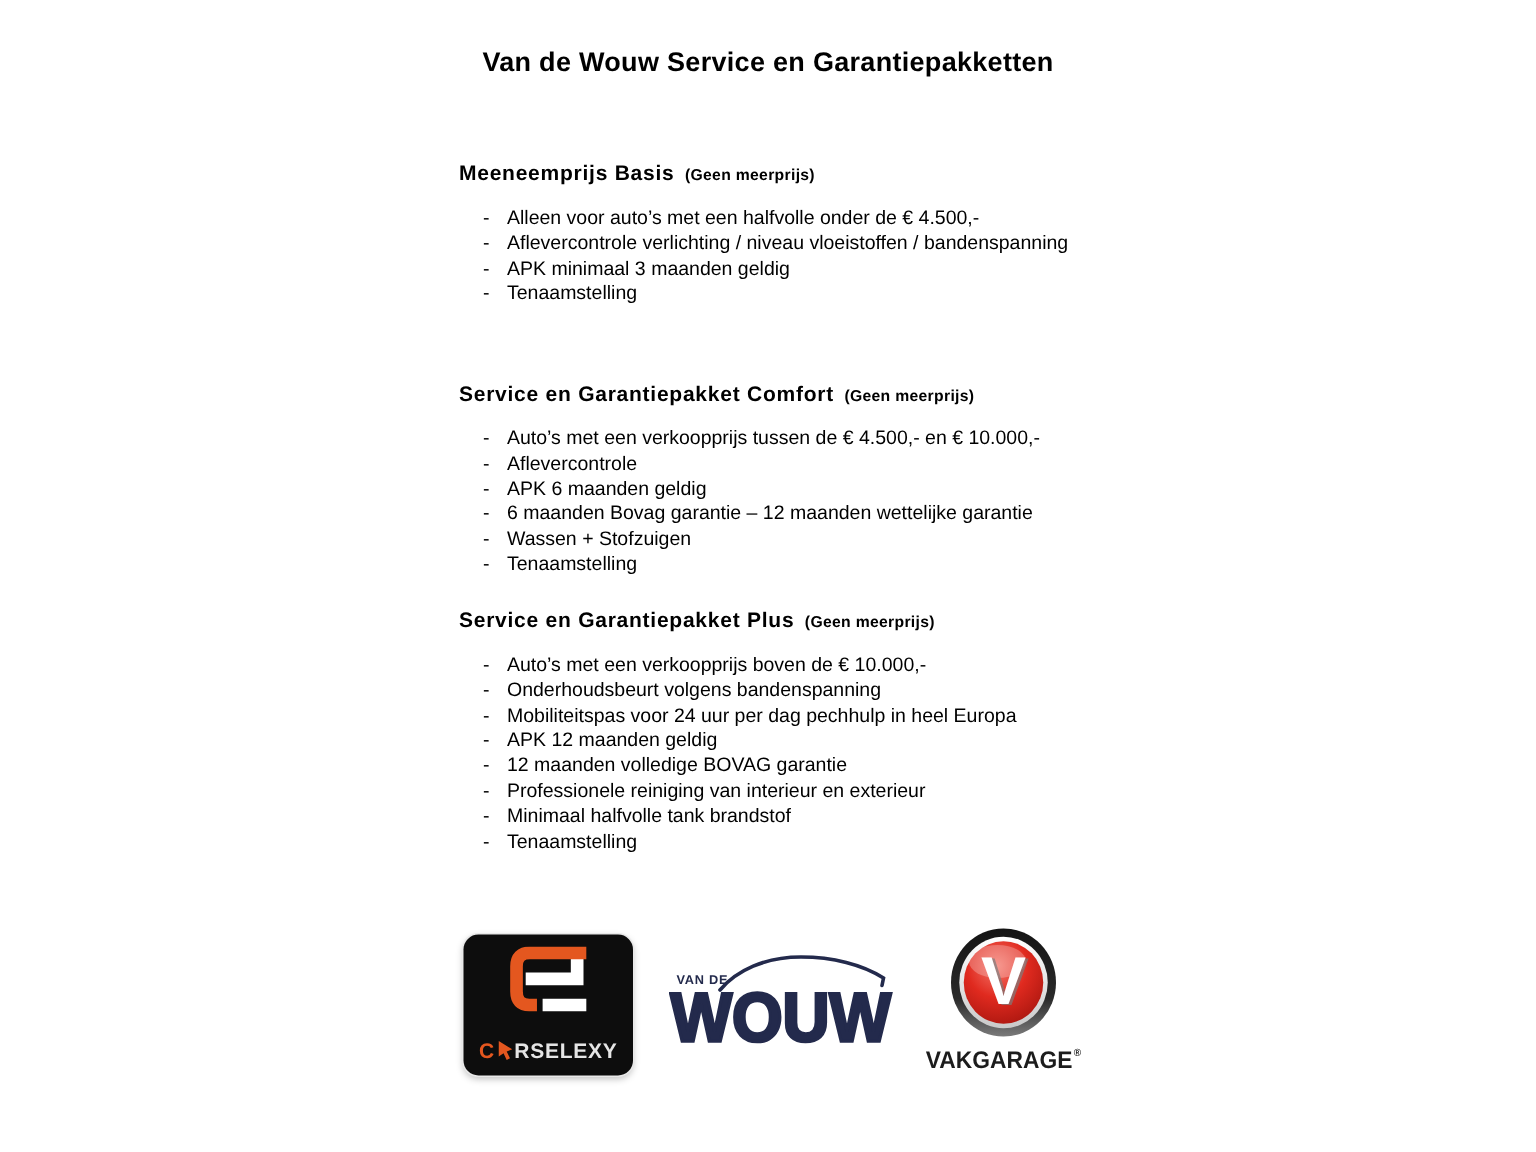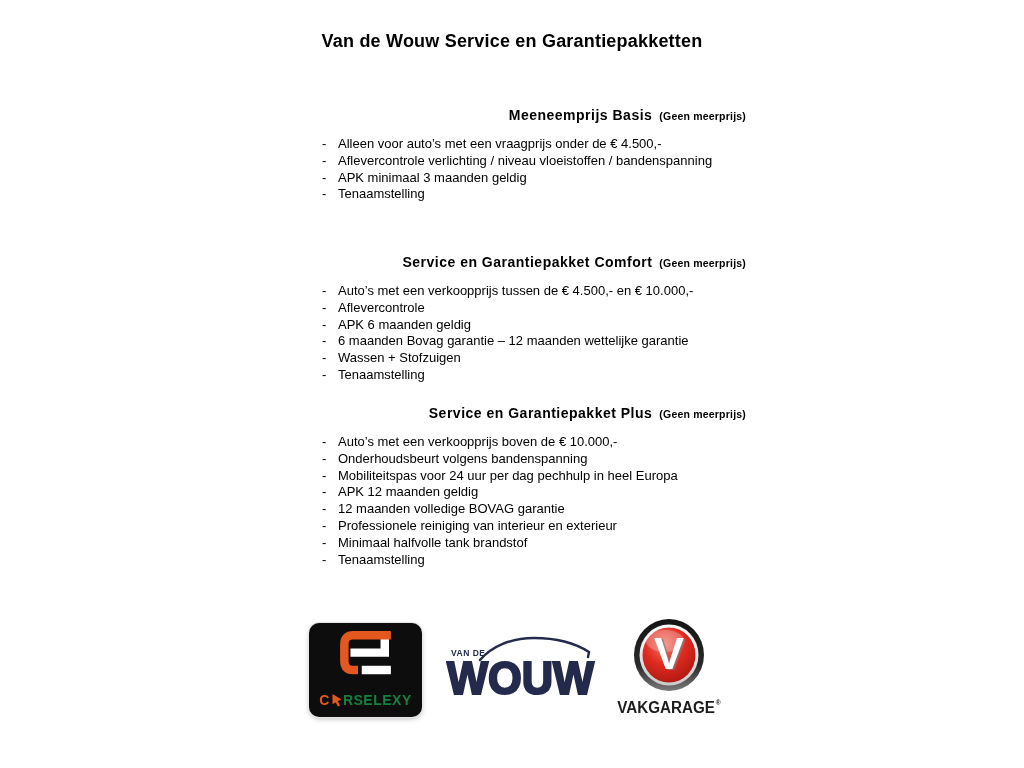--- a/index.html
+++ b/index.html
@@ -17,21 +17,21 @@
     letter-spacing:0.2px;
   }
 
   
   .pkg{position:absolute;left:306px;width:440px;}
   #sec0{top:106px;}
   #sec1{top:253px;}
   #sec2{top:404px;}
   .pkg h2{
     margin:0 0 11px 0;font-size:14px;font-weight:bold;letter-spacing:0.5px;
-    line-height:18px;white-space:nowrap;text-align:right;
+    line-height:18px;white-space:nowrap;
   }
   .pkg h2 .note{font-size:10.5px;letter-spacing:0.2px;margin-left:7px;}
   .pkg ul{list-style:none;margin:0;padding:0 0 0 16px;}
   .pkg li{display:flex;font-size:13px;line-height:16.8px;white-space:nowrap;}
   .pkg li .dash{width:16px;flex:none;}
 
   
   .logos{position:absolute;left:0;top:0;width:1024px;height:768px;pointer-events:none;}
 
   
@@ -40,21 +40,21 @@
     background:#0d0d0d;border-radius:10px;
     box-shadow:0 0 0 1px #e9e9e9, 0 2px 5px rgba(0,0,0,0.25);
   }
   .carselexy .monogram{position:absolute;left:29px;top:8px;}
   .carselexy .wordmark{
     position:absolute;left:0;bottom:10px;width:113px;
     display:flex;align-items:center;justify-content:center;
     font-weight:bold;font-size:14px;letter-spacing:0.5px;line-height:14px;
   }
   .carselexy .wordmark .c-orange{color:#e4571f;}
-  .carselexy .wordmark .c-white{color:#15803d;text-align:right;}
+  .carselexy .wordmark .c-white{color:#e5e5e5;text-align:right;}
   .carselexy .cursor{margin:0 1px 0 1px;display:block;}
 
   
   .wouw{position:absolute;left:446px;top:630px;}
 
   
   .vakgarage-emblem{position:absolute;left:632px;top:617px;}
   .vakgarage-word{
     position:absolute;left:613px;top:694px;width:112px;text-align:center;
     font-weight:bold;font-size:16px;color:#1c1c1c;letter-spacing:0px;
@@ -69,21 +69,21 @@
 
   <div class="title-block">
     <div>Van de Wouw Service en Garantiepakketten</div>
   </div>
 
   <section class="pkg" id="sec0">
     <h2><span>Meeneemprijs Basis</span><span class="note">(Geen meerprijs)</span></h2>
     <ul>
       <li>
           <span class="dash">-</span>
-          <span>Alleen voor auto’s met een vraagprijs onder de € 4.500,-</span>
+          <span>Alleen voor auto’s met een halfvolle onder de € 4.500,-</span>
         </li>
       <li>
           <span class="dash">-</span>
           <span>Aflevercontrole verlichting / niveau vloeistoffen / bandenspanning</span>
         </li>
       <li>
           <span class="dash">-</span>
           <span>APK minimaal 3 maanden geldig</span>
         </li>
       <li>

